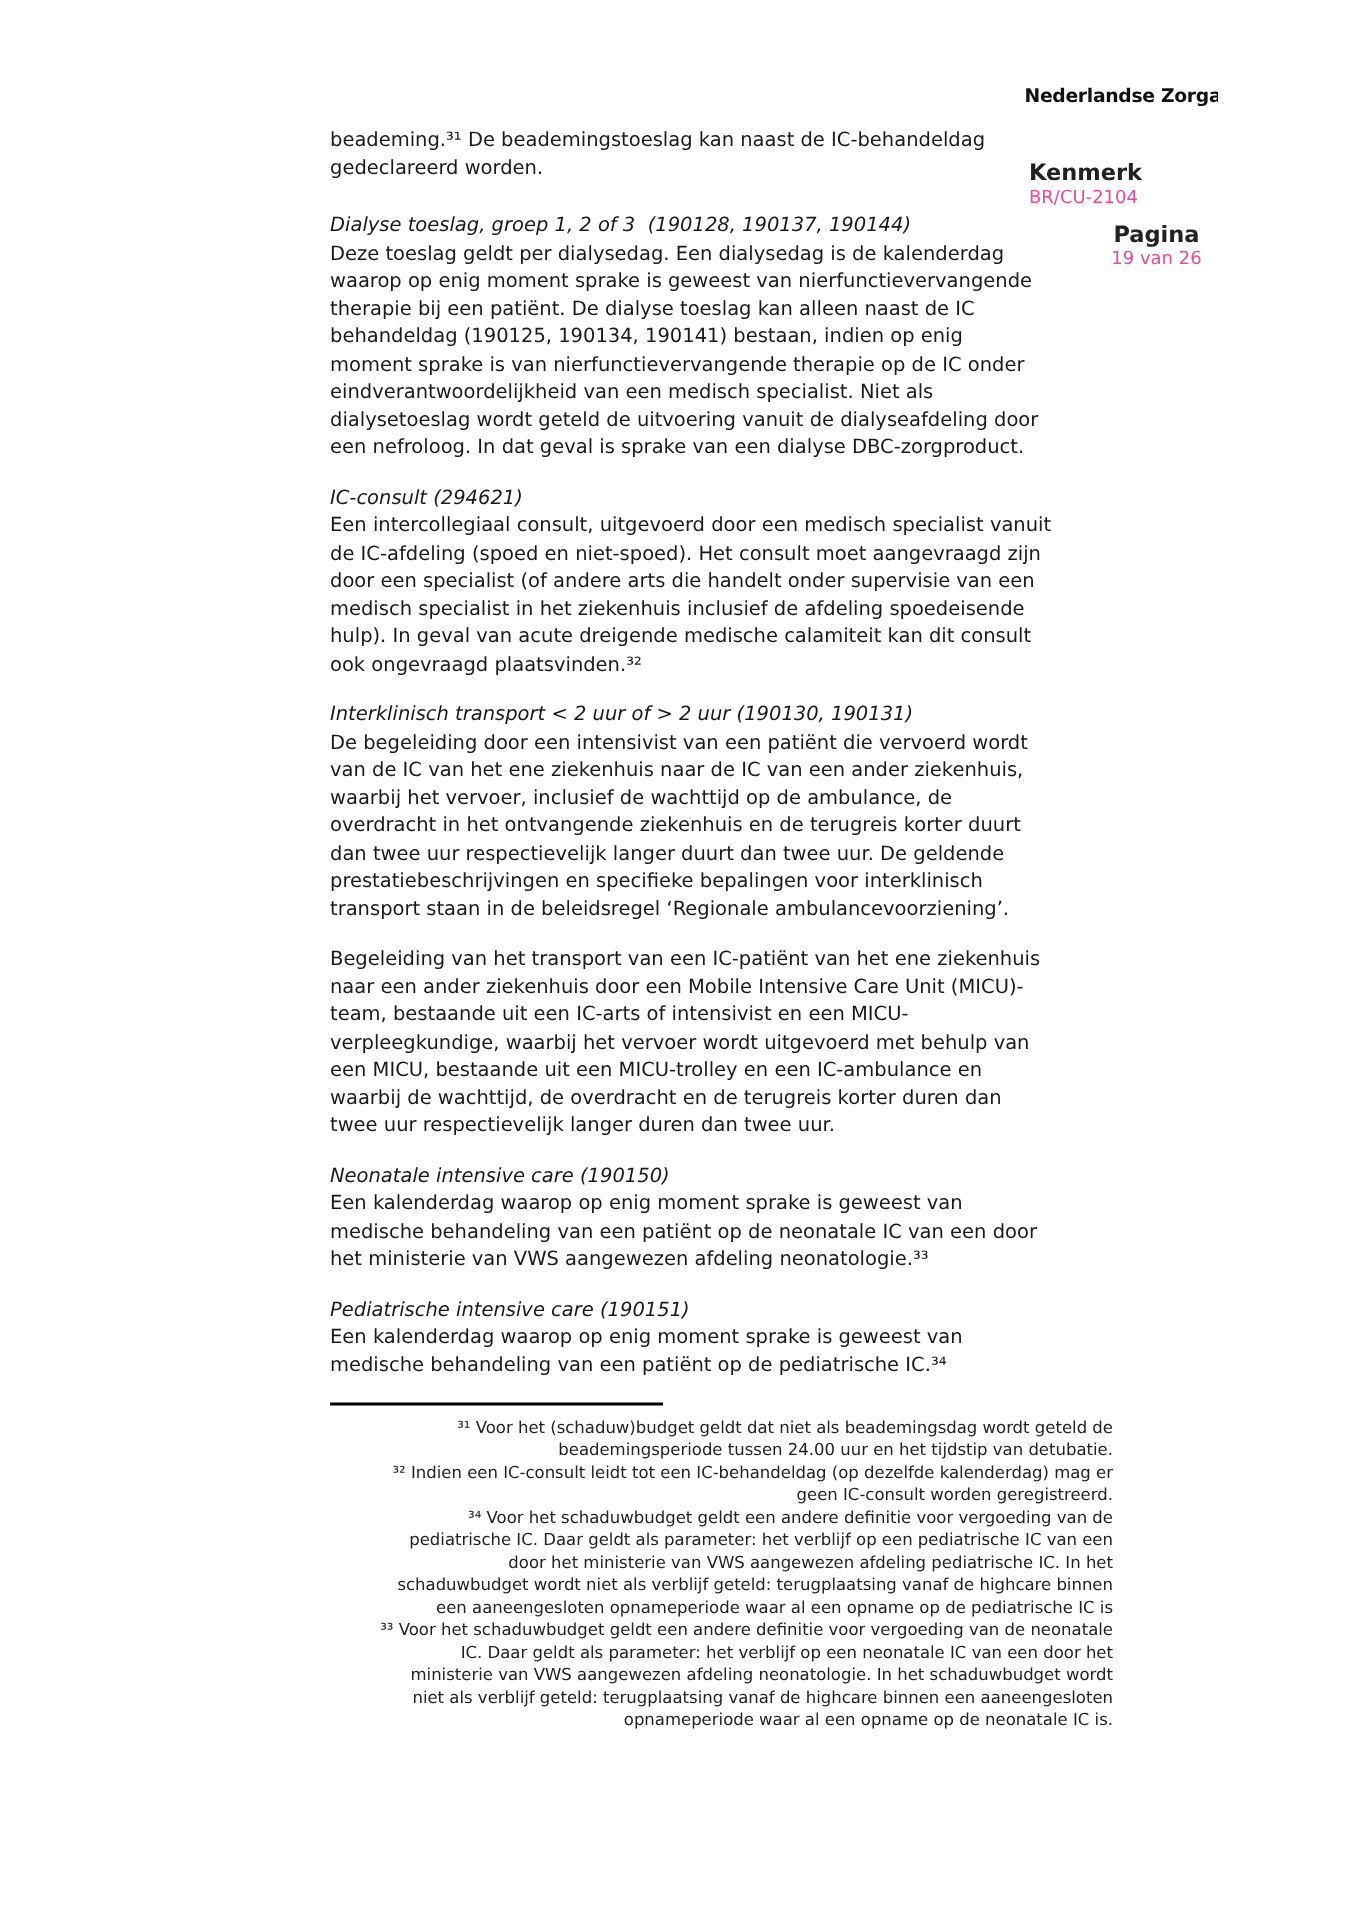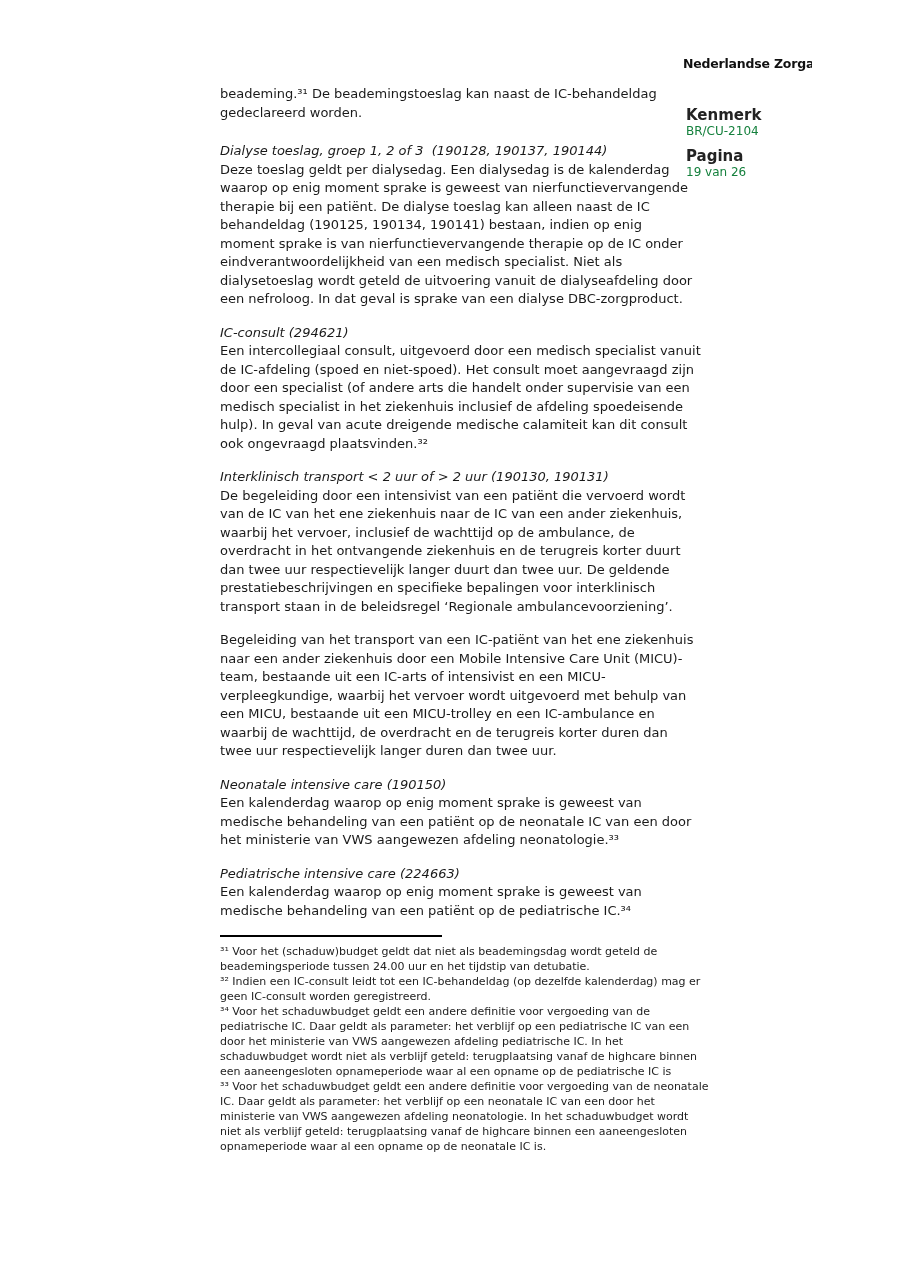--- a/index.html
+++ b/index.html
@@ -31,23 +31,23 @@
     line-height: 14px;
   }
   .meta .label {
     font-size: 15px;
     font-weight: bold;
     color: #222222;
     margin-bottom: 2px;
   }
   .meta .value {
     font-size: 12px;
-    color: #15803d;
+    color: #ec4899;
   }
-  .meta .group + .group { margin-top: 11px; }
+  .meta .group + .group { margin-top: 11px; text-align: center; }
   .content {
     position: absolute;
     left: 172px;
     top: 85px;
     width: 522px;
     margin-left: 48px;
   }
   .section {
     font-size: 13px;
     line-height: 18.5px;
@@ -65,21 +65,21 @@
     border: none;
     border-top: 2px solid #000000;
     width: 222px;
     margin: 14px 0 7px 0;
   }
   .footnotes {
     font-size: 11px;
     line-height: 15px;
     color: #222222;
   }
-  .footnotes .fn { white-space: pre-wrap; }
+  .footnotes .fn { white-space: pre-wrap; text-align: right; }
 </style>
 </head>
 <body>
 
 <div class="page">
 
   <div class="brand">Nederlandse Zorgautoriteit</div>
 
   <div class="meta">
     <div class="group">
@@ -143,21 +143,21 @@
     </div>
 
     <div class="section">
       <div class="h">Neonatale intensive care (190150)</div>
       <div class="p">Een kalenderdag waarop op enig moment sprake is geweest van
 medische behandeling van een patiënt op de neonatale IC van een door
 het ministerie van VWS aangewezen afdeling neonatologie.³³</div>
     </div>
 
     <div class="section">
-      <div class="h">Pediatrische intensive care (224663)</div>
+      <div class="h">Pediatrische intensive care (190151)</div>
       <div class="p">Een kalenderdag waarop op enig moment sprake is geweest van
 medische behandeling van een patiënt op de pediatrische IC.³⁴</div>
     </div>
 
     <hr class="footnote-rule">
 
     <div class="footnotes">
       <div class="fn">³¹ Voor het (schaduw)budget geldt dat niet als beademingsdag wordt geteld de
 beademingsperiode tussen 24.00 uur en het tijdstip van detubatie.</div>
       <div class="fn">³² Indien een IC-consult leidt tot een IC-behandeldag (op dezelfde kalenderdag) mag er

